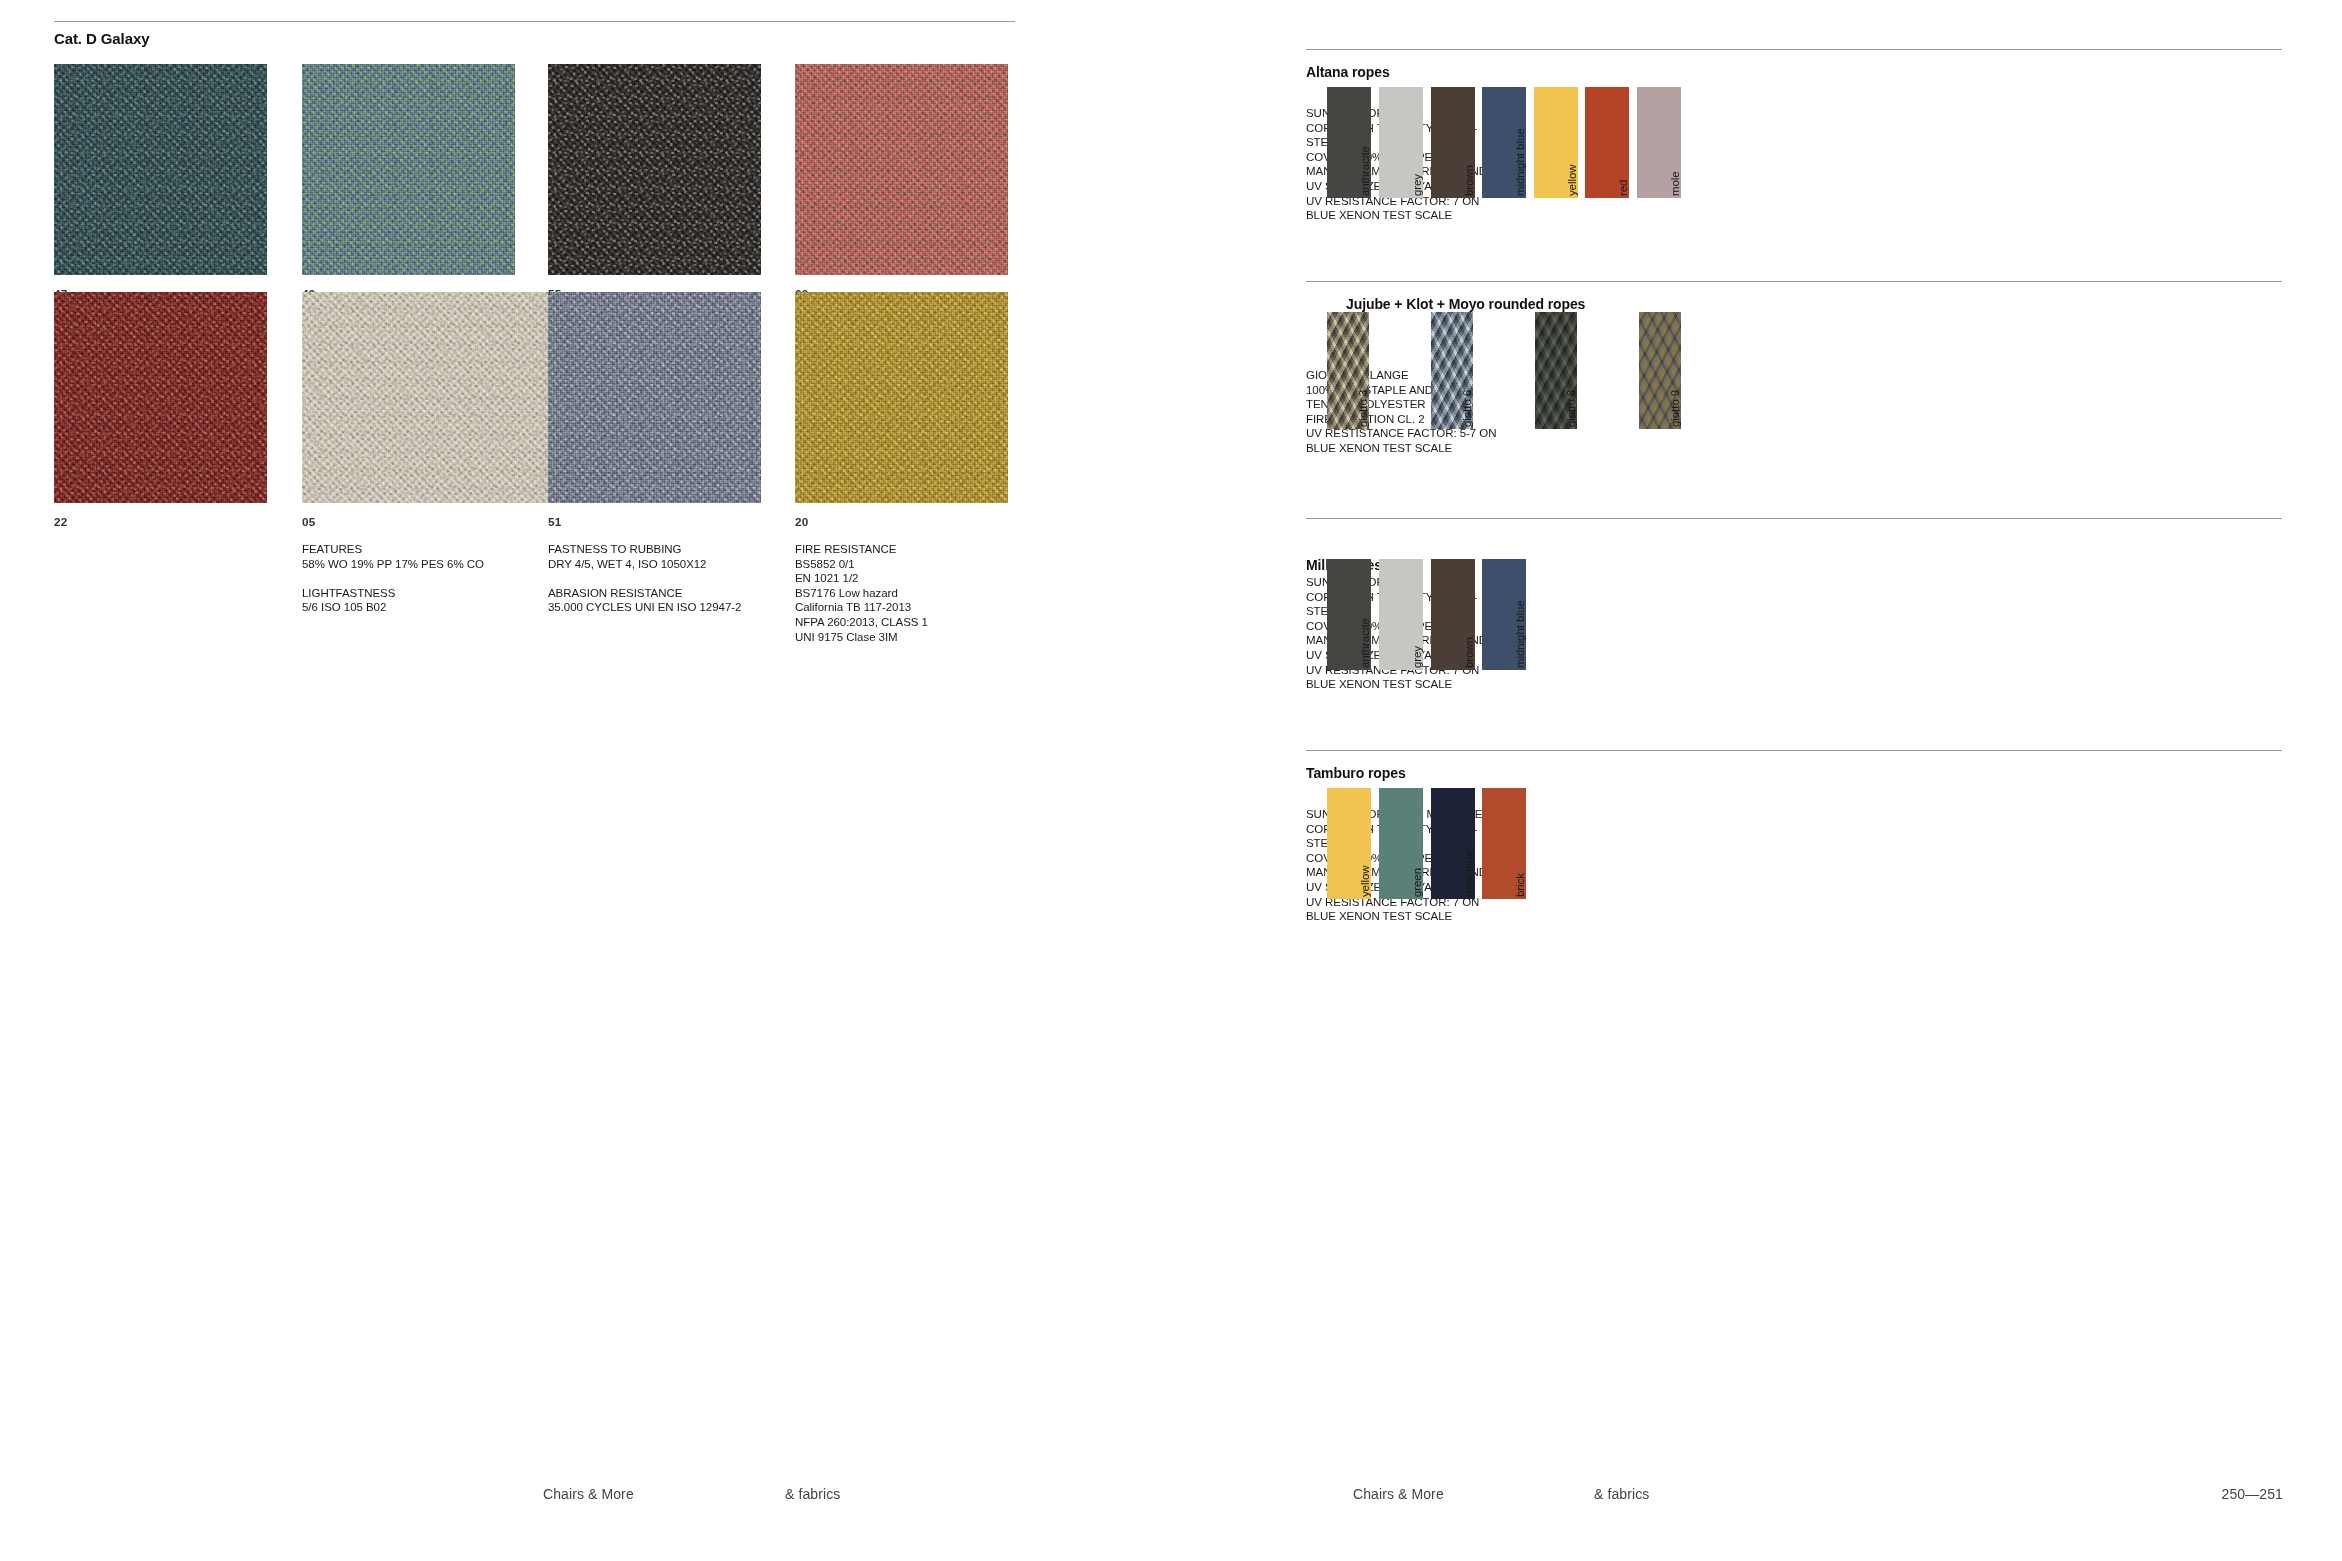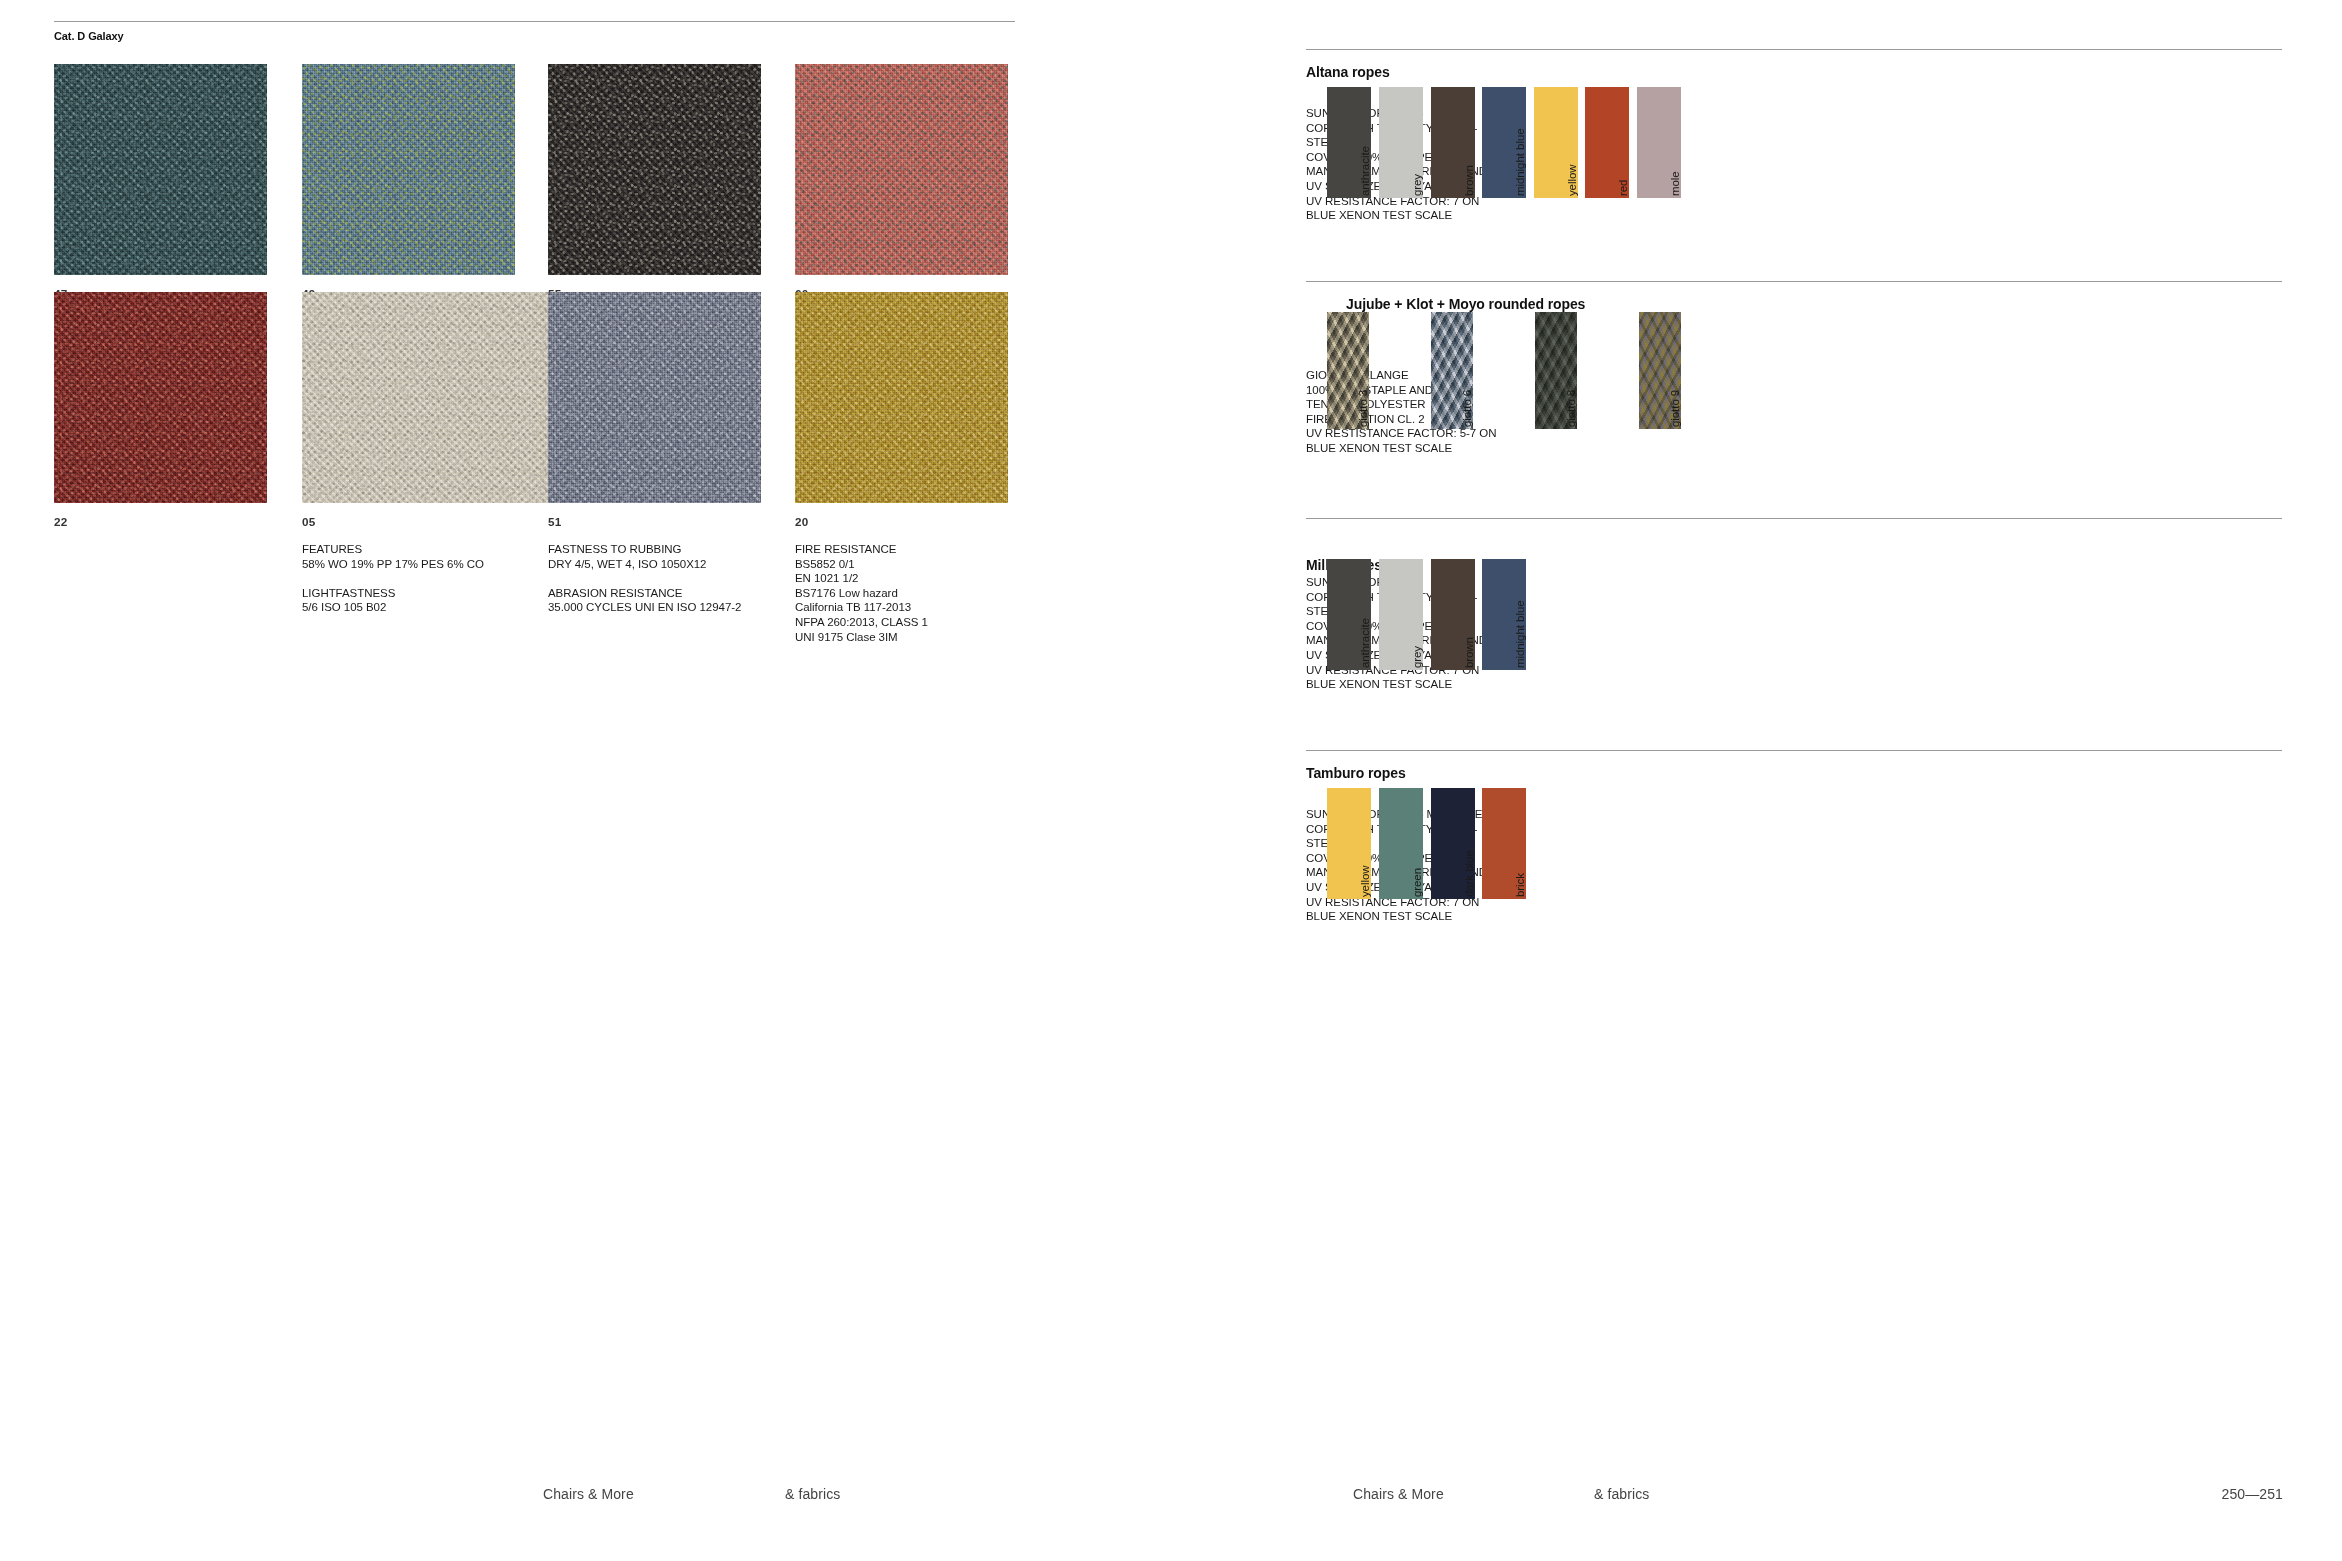--- a/index.html
+++ b/index.html
@@ -17,21 +17,21 @@
   .page-right { position: absolute; left: 1171px; top: 0; width: 1171px; height: 1096px; }
 
   .rule {
     position: absolute;
     height: 0.9px;
     background: #9a9a9a;
   }
 
   .cat-title {
     position: absolute;
-    font-size: 11px;
+    font-size: 15px;
     font-weight: 700;
     letter-spacing: -0.1px;
     color: #111;
   }
 
   
   .swatch-grid { position: absolute; }
   .sw-cell { position: absolute; font-weight: bold; }
   .sw-img {
     width: 100%; height: 100%;

